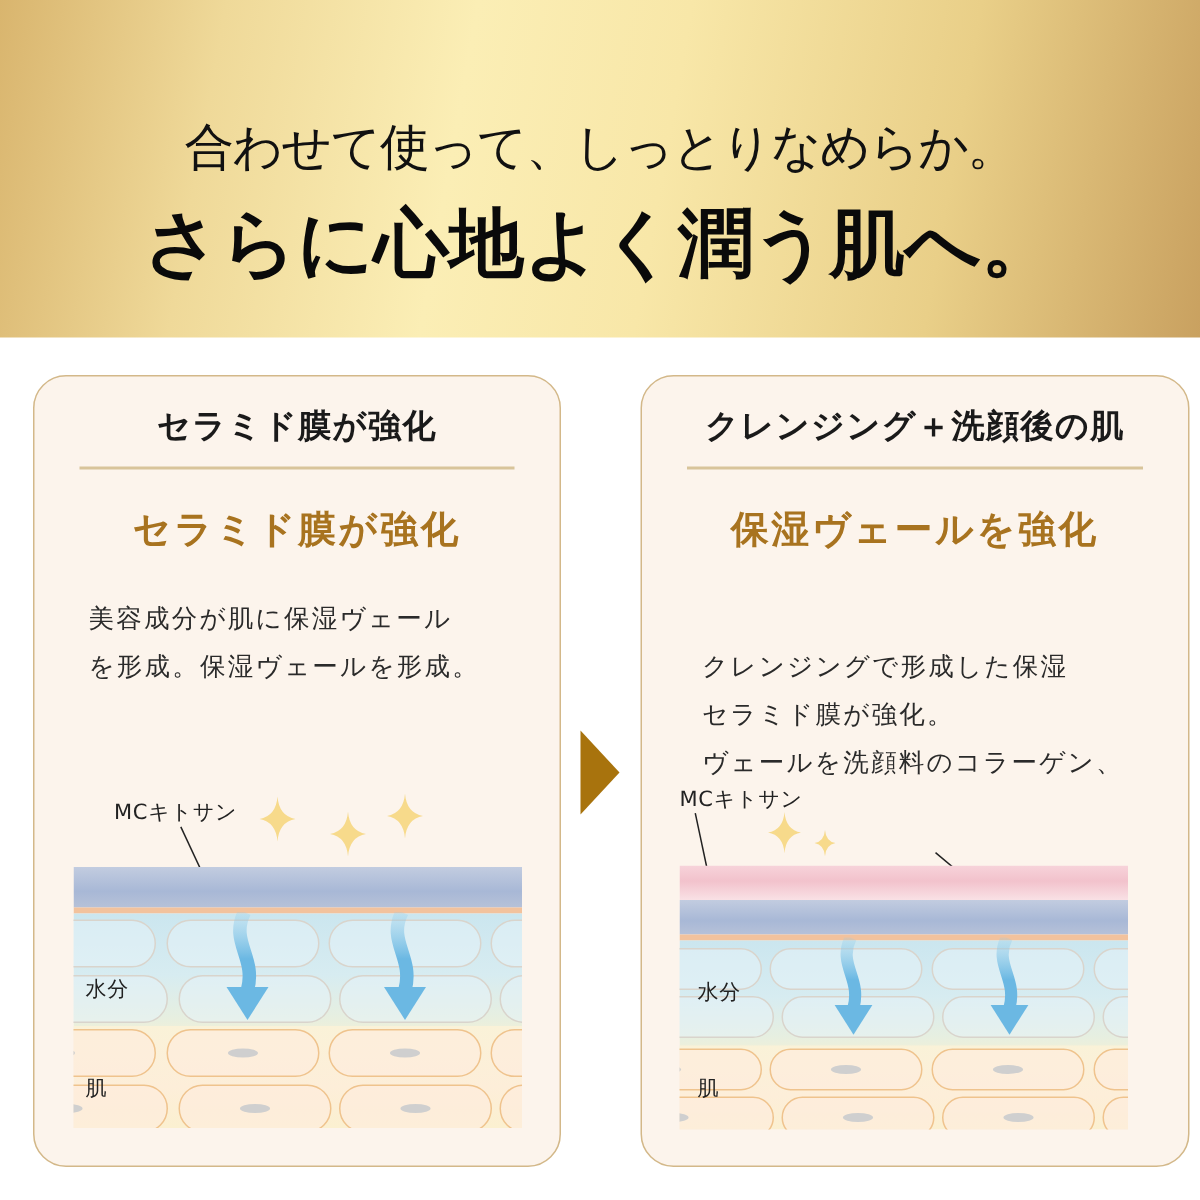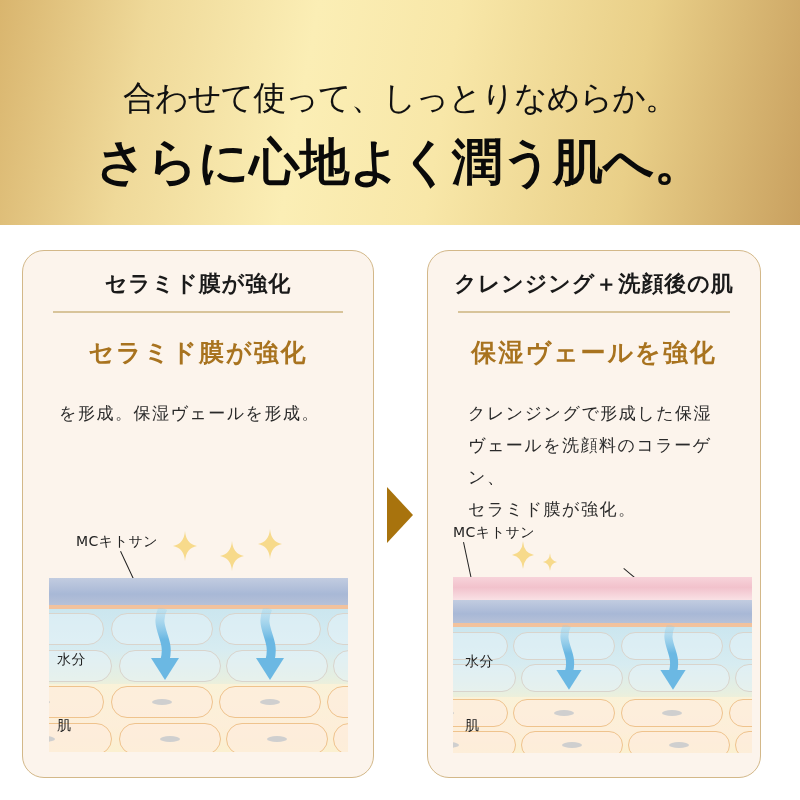--- a/index.html
+++ b/index.html
@@ -13,27 +13,27 @@
   }
   .hero .l1 { position:absolute; left:0; right:0; top:32px; font-family:"DejaVu Serif", "Liberation Serif", serif; font-size:33px; color:#111; letter-spacing:-1px; line-height:40px; }
   .hero .l2 { position:absolute; left:0; right:0; top:78px; font-family:"DejaVu Serif", "Liberation Serif", serif; font-size:33px; color:#111; letter-spacing:-1px; line-height:40px; }
   .hero .l3 { position:absolute; left:0; right:0; top:132px; font-family:"DejaVu Serif", "Liberation Serif", serif; font-size:50px; font-weight:bold; color:#0a0a0a; letter-spacing:0px; line-height:60px; }
 
   .card {
     position:absolute; top:250px; height:528px;
     background:#fcf4ec; border:1.5px solid #d3b889; border-radius:22px;
   }
   .card.left { left:22px; width:352px; }
-  .card.right { left:427px; width:334px; }
+  .card.right { left:427px; width:366px; }
 
   .card .title { position:absolute; left:0; right:0; top:18px; text-align:center; font-size:22px; font-weight:bold; color:#1a1a1a; letter-spacing:1px; }
   .card .divider { position:absolute; left:30px; right:30px; top:60px; height:1.5px; background:#d8c49a; }
   .card .subtitle { position:absolute; left:0; right:0; top:85px; text-align:center; font-size:25px; font-weight:bold; color:#a8731f; letter-spacing:2px; }
   .card .desc { position:absolute; left:36px; right:20px; top:146px; font-size:17px; color:#2a2a2a; line-height:32px; letter-spacing:1.5px; }
-  .card.right .desc { left:40px; }
+  .card.right .desc { left:40px;margin-top:32px; }
 
   .diagram { position:absolute; overflow:hidden; }
   .card.left .diagram { left:26px; top:327px; width:299px; height:174px; }
   .card.right .diagram { left:25px; top:326px; width:299px; height:176px; }
 
   .layer-blue { position:absolute; left:0; right:0; background:linear-gradient(180deg,#c2cce0 0%, #a8b8d6 60%, #b6c1d8 100%); }
   .layer-pink { position:absolute; left:0; right:0; background:linear-gradient(180deg,#f7d3da 0%, #f2c2cc 45%, #f9e1e5 100%); }
   .orange-line { position:absolute; left:0; right:0; height:4px; background:#f2c29d; }
   .water { position:absolute; left:0; right:0; background:linear-gradient(180deg,#cbe6ef 0%, #d7ecf1 50%, #e7efe0 85%, #f3f0d6 100%); }
   .skin { position:absolute; left:0; right:0; bottom:0; background:linear-gradient(180deg,#faf2d8 0%, #fdeed9 60%, #fbf0d0 100%); }
@@ -58,20 +58,21 @@
 <div class="hero">
   <div class="l2">合わせて使って、しっとりなめらか。</div>
   <div class="l3">さらに心地よく潤う肌へ。</div>
 </div>
 
 <div class="card left">
   <div class="title">セラミド膜が強化</div>
   <div class="divider"></div>
   <div class="subtitle">セラミド膜が強化</div>
   <div class="desc">
+    <div>美容成分が肌に保湿ヴェール</div>
     <div>を形成。保湿ヴェールを形成。</div>
   </div>
 
   <div class="diag-label" style="left:53px; top:282px;">MCキトサン</div>
   <div class="pointer" style="left:98px; top:300px; width:50px; transform:rotate(65deg);"></div>
 
   <svg class="sparkle" style="left:150px; top:280px;" width="24" height="30" viewBox="0 0 24 30">
     <path d="M12 0 Q13 13 24 15 Q13 17 12 30 Q11 17 0 15 Q11 13 12 0Z" fill="#f6d57a" opacity="0.85"></path>
   </svg>
   <svg class="sparkle" style="left:197px; top:290px;" width="24" height="30" viewBox="0 0 24 30">
@@ -144,22 +145,22 @@
 </div>
 
 <div class="next-arrow"></div>
 
 <div class="card right">
   <div class="title">クレンジング＋洗顔後の肌</div>
   <div class="divider"></div>
   <div class="subtitle">保湿ヴェールを強化</div>
   <div class="desc">
     <div>クレンジングで形成した保湿</div>
+    <div>セラミド膜が強化。</div>
     <div>ヴェールを洗顔料のコラーゲン、</div>
-    <div>セラミド膜が強化。</div>
   </div>
 
   <div class="diag-label" style="left:25px; top:273px;">MCキトサン</div>
   <div class="pointer" style="left:36px; top:291px; width:74px; transform:rotate(78deg);"></div>
 
   <div class="pointer" style="left:196px; top:317px; width:30px; transform:rotate(40deg);"></div>
 
   <svg class="sparkle" style="left:84px; top:290px;" width="22" height="28" viewBox="0 0 24 30">
     <path d="M12 0 Q13 13 24 15 Q13 17 12 30 Q11 17 0 15 Q11 13 12 0Z" fill="#f6d57a" opacity="0.85"></path>
   </svg>

